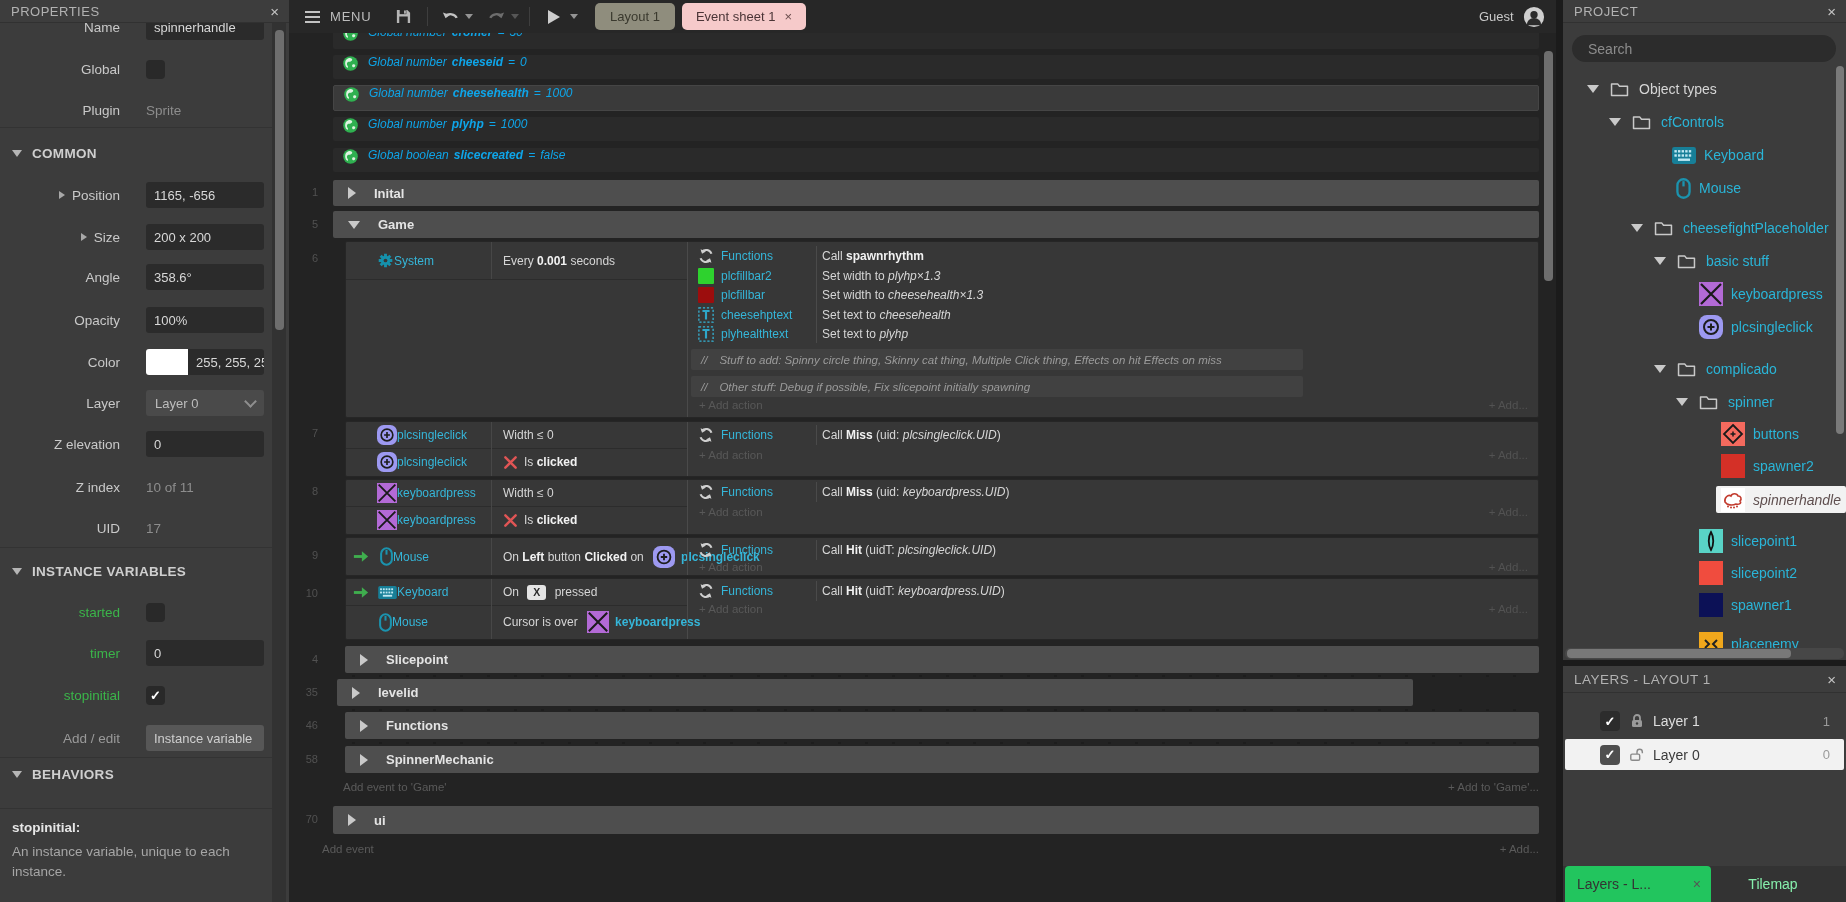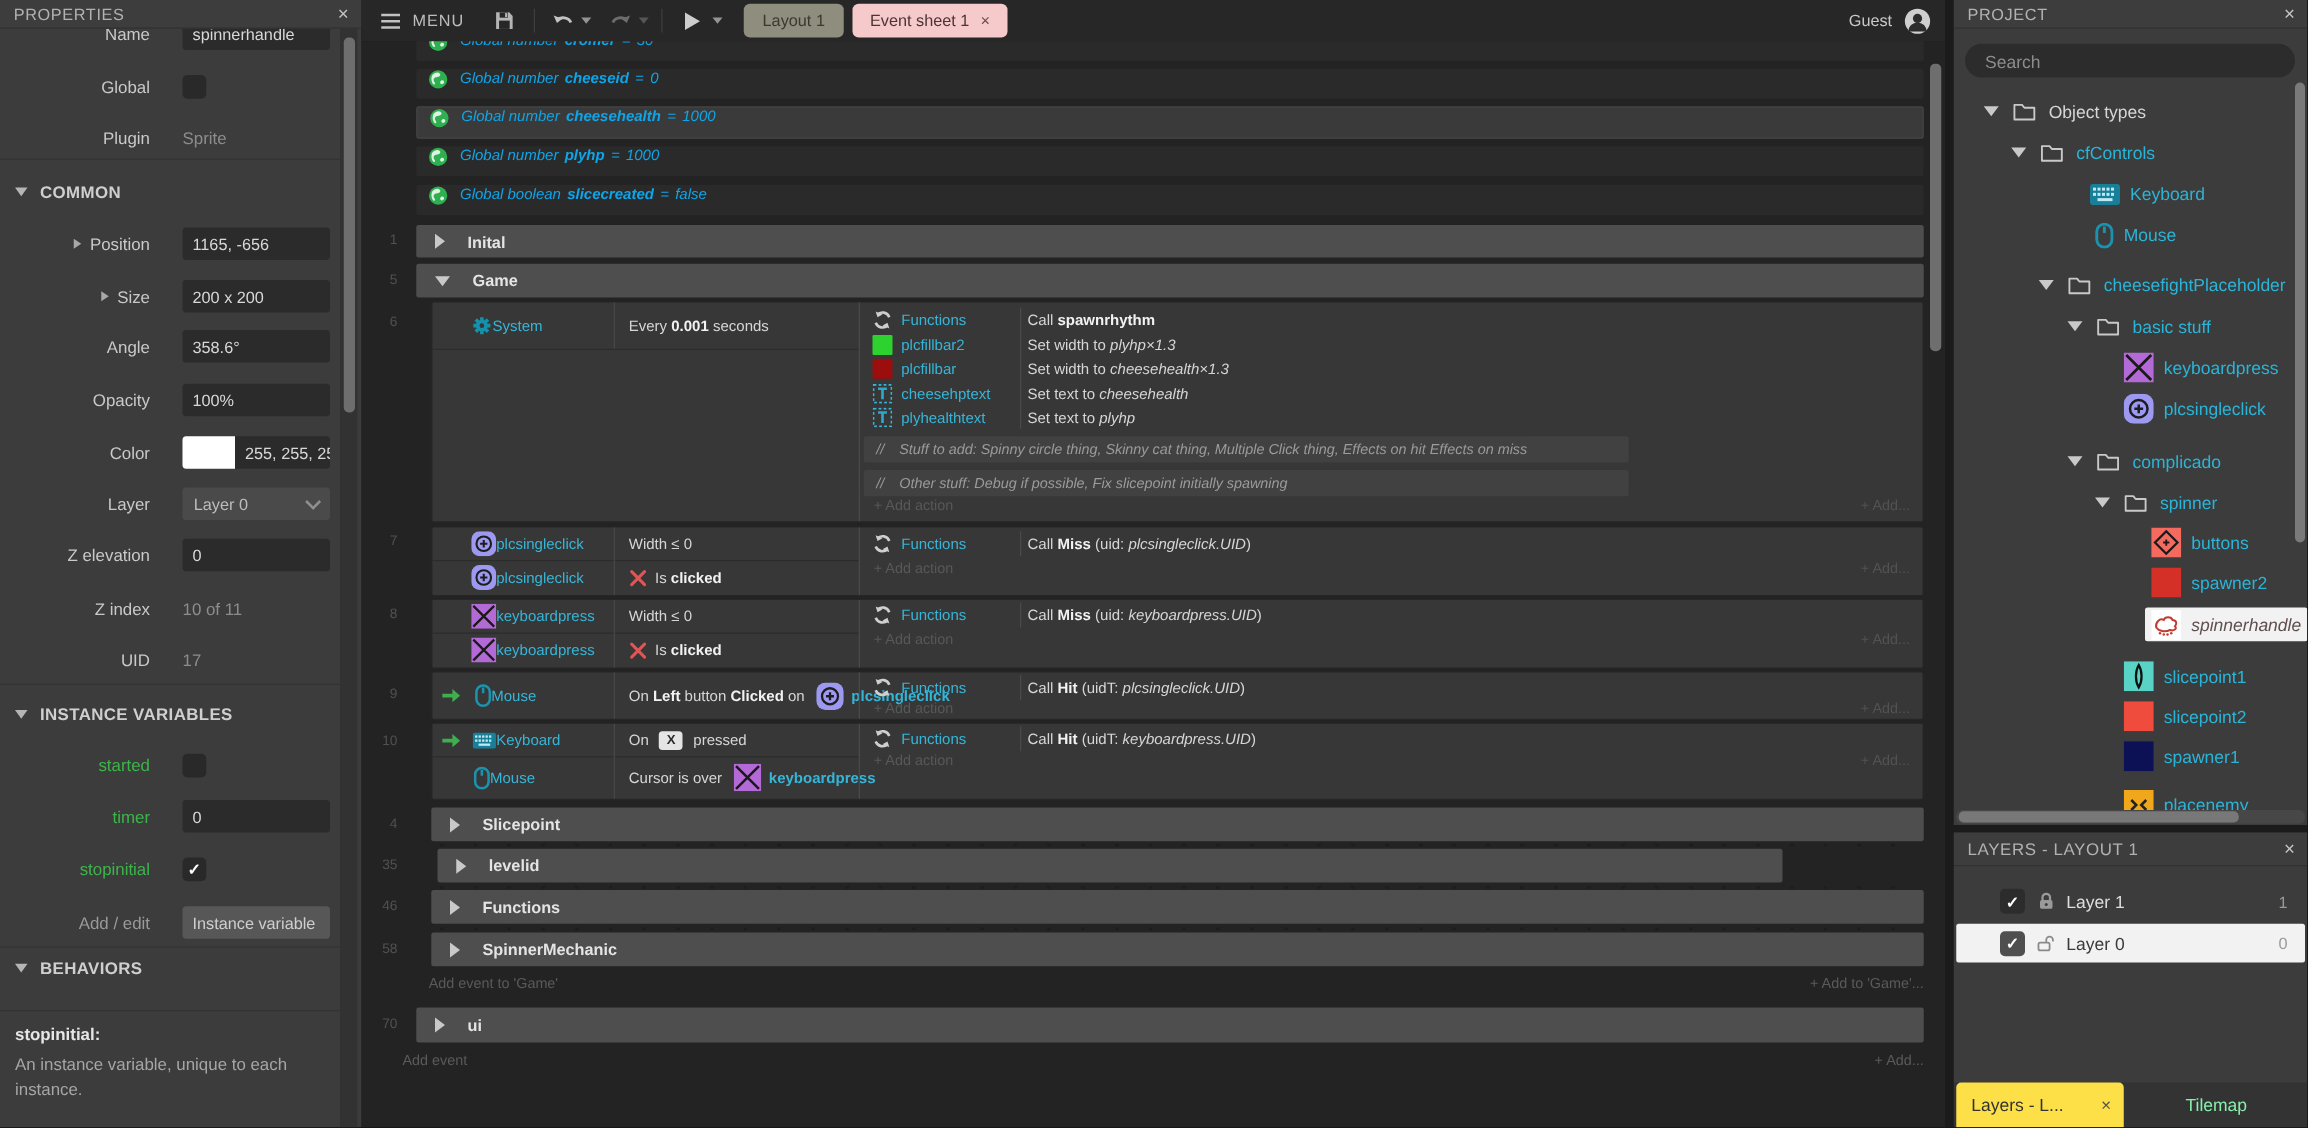--- a/index.html
+++ b/index.html
@@ -467,21 +467,21 @@
     </div>
     <div class="addact" style="top:24px">+  Add action</div>
     <div class="addmore" style="top:24px">+  Add...</div>
   </div>
 
   <div class="gbar" style="left:345px;top:646px;width:1194px;height:27px">
     <span class="tri-r"></span>
       <span class="gtitle">Slicepoint</span>
   </div>
   <div class="dots" style="top:675px"></div>
-  <div class="gbar" style="left:350px;top:679px;width:1076px;height:27px">
+  <div class="gbar" style="left:337px;top:679px;width:1076px;height:27px">
     <span class="tri-r"></span>
       <span class="gtitle">levelid</span>
   </div>
   <div class="dots" style="top:709px"></div>
   <div class="gbar" style="left:345px;top:712px;width:1194px;height:27px">
     <span class="tri-r"></span>
       <span class="gtitle">Functions</span>
   </div>
   <div class="dots" style="top:742px"></div>
   <div class="gbar" style="left:345px;top:746px;width:1194px;height:27px">
@@ -876,21 +876,21 @@
       <span class="llock">
           <svg width="16" height="16" viewBox="0 0 18 16">
             <rect x="2" y="7" width="10" height="7" rx="1.5" fill="none" stroke="#8a8a8a" stroke-width="1.6"></rect>
             <path d="M9 7V4.5a3 3 0 0 1 6 0V6" fill="none" stroke="#8a8a8a" stroke-width="1.6"></path>
           </svg>
         </span>
       <span class="lname">Layer 0</span>
       <span class="lnum">0</span>
     </div>
     <div class="abs" style="left:0;top:200px;width:283px;height:36px;background:#333"></div>
-    <div class="btab" style="left:2px;top:200px;width:134px;background:#fde047;border-radius:4px 4px 0 0;color:#333">
+    <div class="btab" style="left:2px;top:200px;width:146px;background:#22c55e;border-radius:4px 4px 0 0;color:#333">
       <span style="margin-left:12px">Layers - L...</span>
       <span style="margin-left:auto;margin-right:10px;color:#555">×</span>
     </div>
     <div class="btab" style="left:137px;top:200px;width:146px;justify-content:center;color:#86efac">
       <span>Tilemap</span>
     </div>
   </div>
 
 </div>
 

